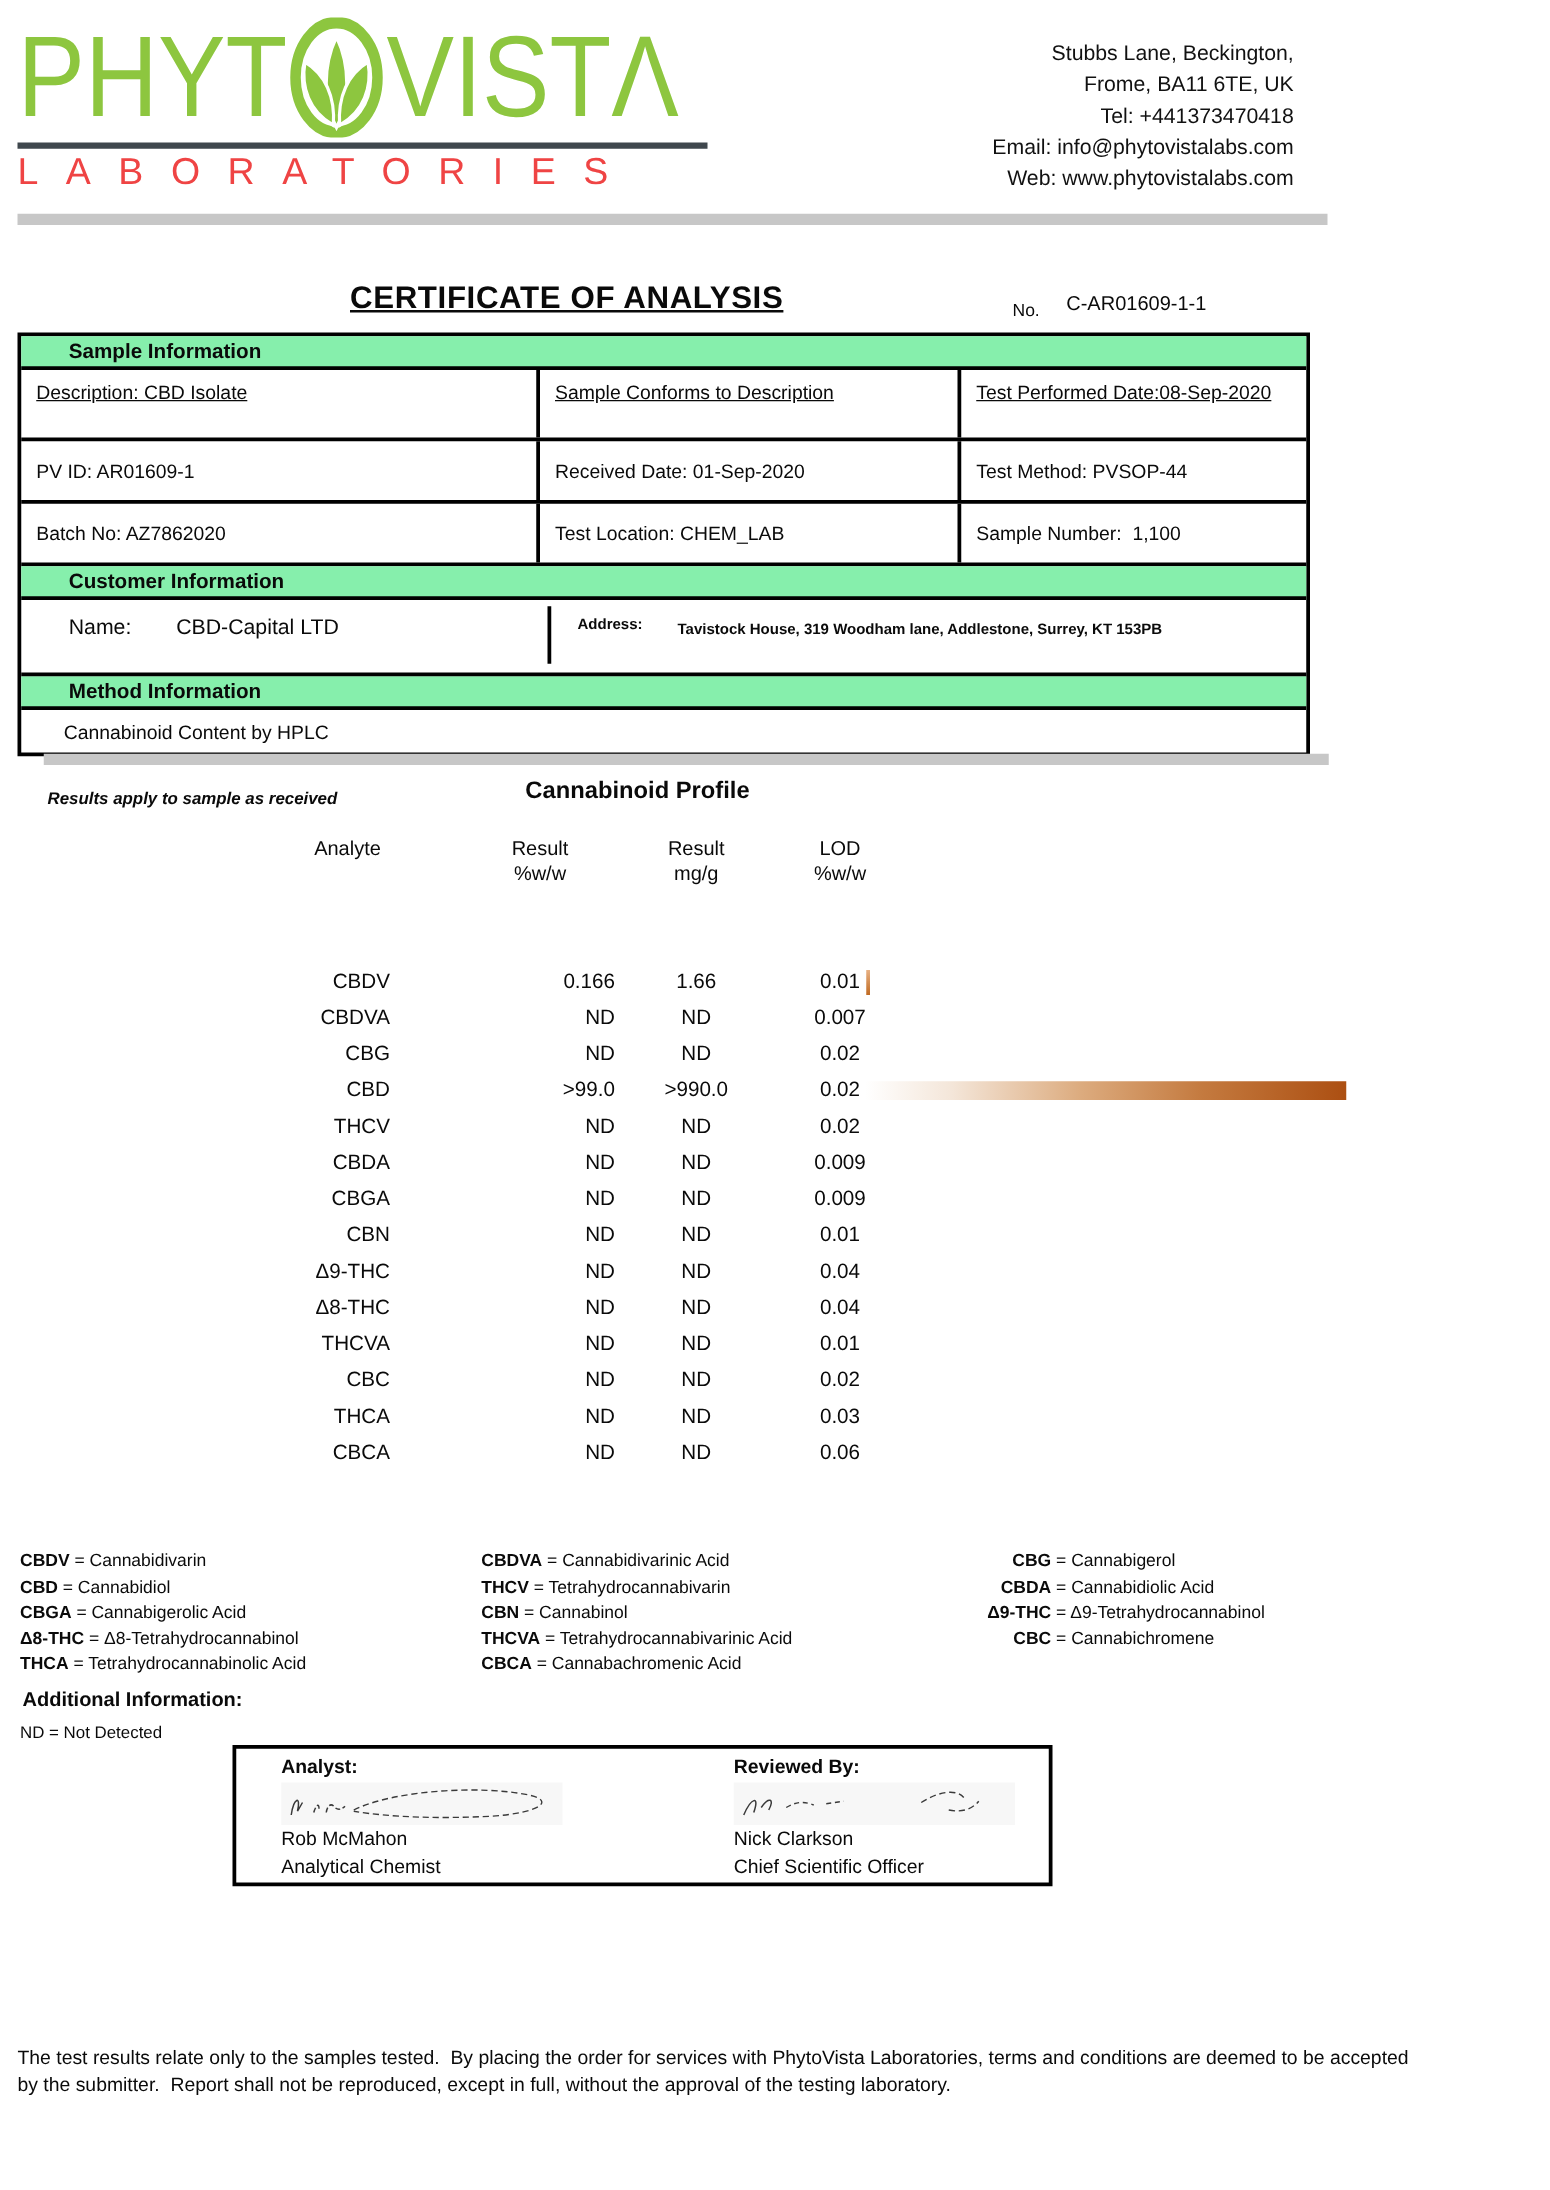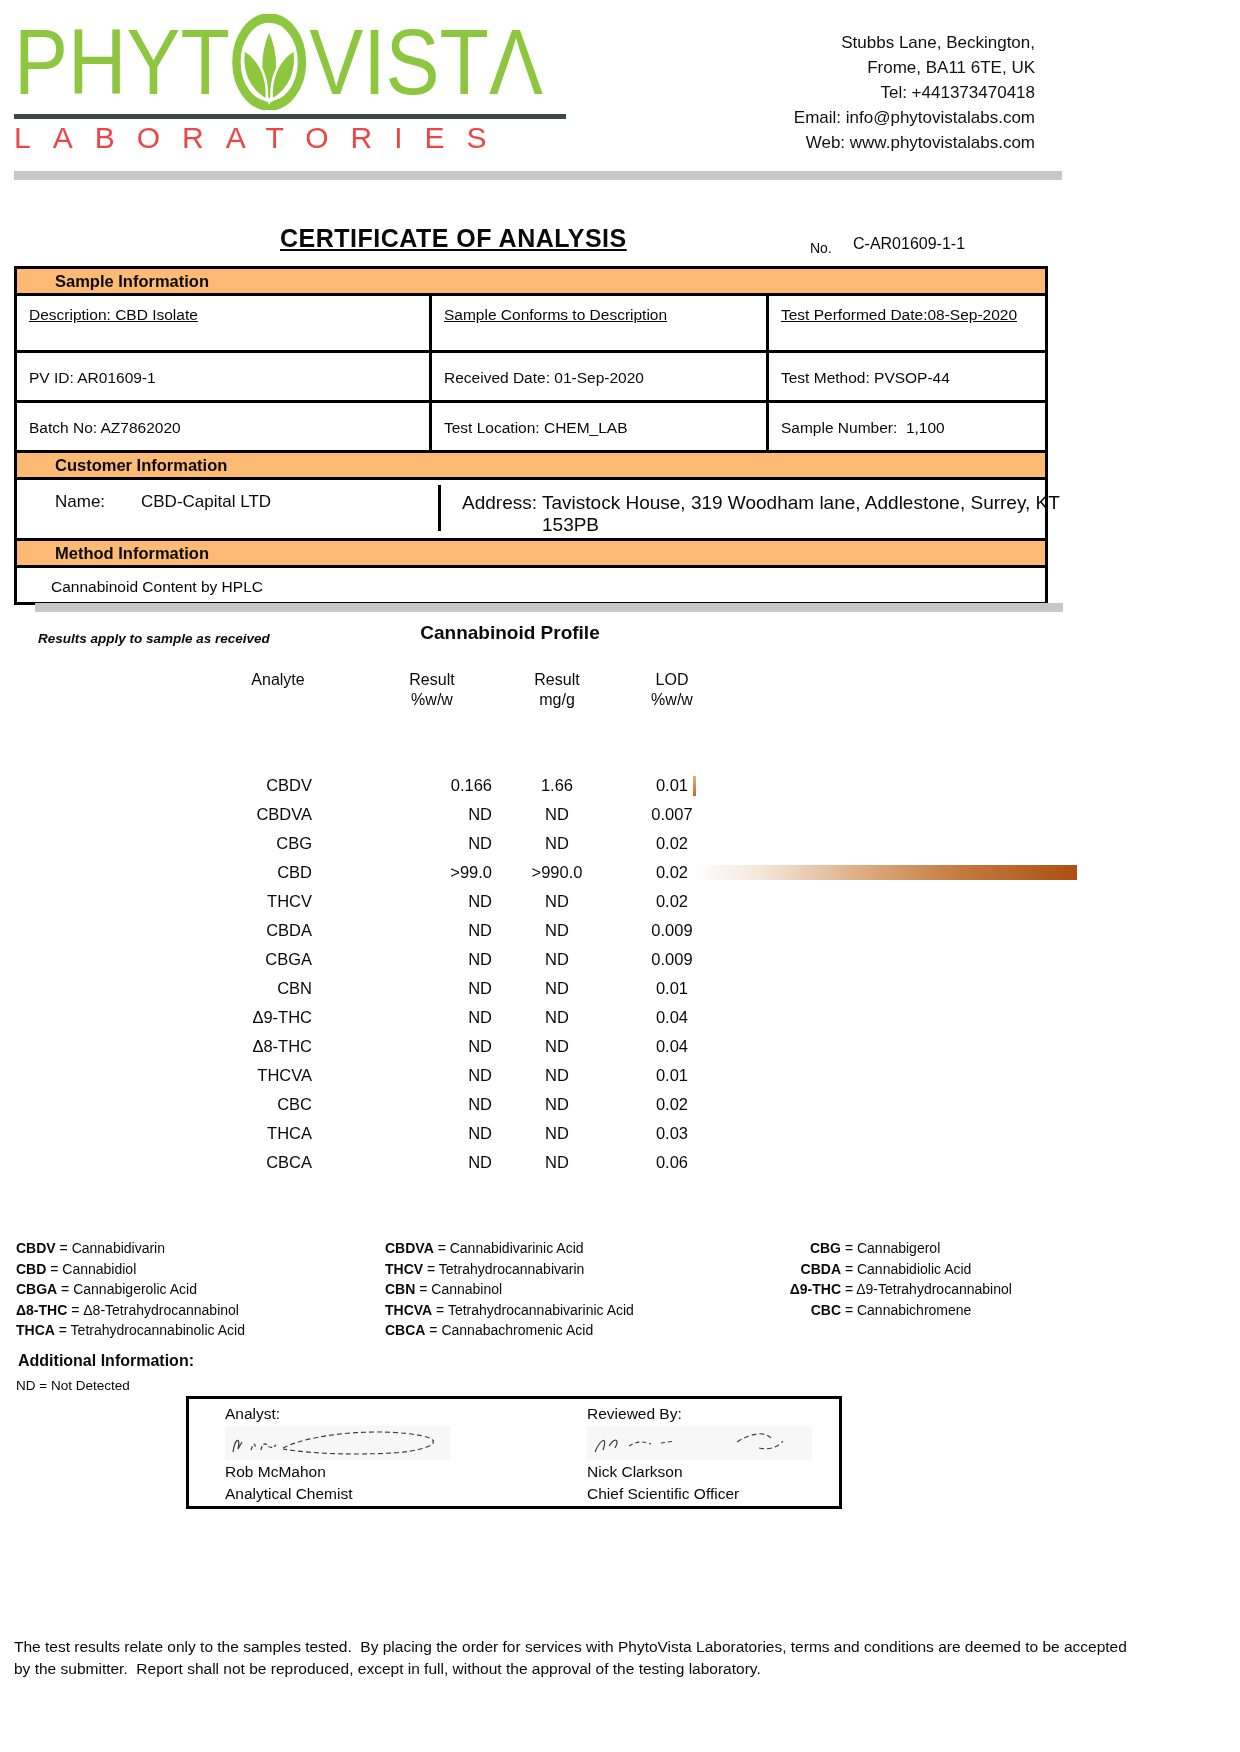--- a/index.html
+++ b/index.html
@@ -20,32 +20,32 @@
   .gb2{left:35px;top:603px;width:1028px;}
 
   
   .coa-title{position:absolute;left:280px;top:224px;width:490px;text-align:left;
              font-size:25px;font-weight:bold;letter-spacing:.5px;text-decoration:underline;}
   .coa-no-label{position:absolute;left:810px;top:240px;font-size:14px;}
   .coa-no-value{position:absolute;left:853px;top:235px;font-size:16px;}
 
   
   .info-table{position:absolute;left:14px;top:266px;width:1028px;border:3px solid #000;background:#fff;}
-  .band{height:24px;background:#fdba74;border-bottom:3px solid #000;display:flex;align-items:center;
+  .band{height:24px;background:#86efac;border-bottom:3px solid #000;display:flex;align-items:center;
         padding-left:38px;font-size:16.5px;font-weight:bold;}
   .grid3{display:grid;grid-template-columns:415px 337px 1fr;border-bottom:3px solid #000;}
   .cell{padding:8px 10px 6px 12px;font-size:15.5px;line-height:22px;white-space:pre-wrap;}
   .cell.b1,.cell.b2{border-right:3px solid #000;}
   .r1{min-height:54px;text-decoration:underline;}
   .r2 .cell,.r3 .cell{display:flex;align-items:center;min-height:33px;}
   .cust-row{position:relative;display:grid;grid-template-columns:415px 1fr;border-bottom:3px solid #000;min-height:58px;}
   .cust-div{position:absolute;left:421px;top:5px;height:46px;width:3px;background:#000;}
   .cust-name{padding:12px 0 0 38px;font-size:17px;}
   .cust-name .lbl{display:inline-block;width:86px;}
-  .cust-addr{padding:12px 0 0 30px;font-size:19px;display:flex;}
+  .cust-addr{padding:12px 0 0 30px;font-size:12px;display:flex;font-weight:bold;}
   .cust-addr .lbl{width:80px;flex:none;}
   .cust-addr .val{width:545px;line-height:22px;}
   .method-row{min-height:30px;padding:4px 0 0 34px;font-size:15.5px;display:flex;align-items:center;}
 
   
   .note{position:absolute;left:38px;top:631px;font-size:13.5px;font-weight:bold;font-style:italic;}
   .cp-title{position:absolute;left:330px;top:622px;width:360px;text-align:center;font-size:19px;font-weight:bold;}
   .cp-h{position:absolute;width:1240px;font-size:16px;}
   .cp-h1{top:671px;} .cp-h2{top:691px;}
   .cp-h span{position:absolute;text-align:center;}
@@ -73,21 +73,21 @@
   .legend-line b{font-weight:bold;}
   .lc3 .legend-line b{display:inline-block;min-width:54px;text-align:right;}
 
   .add-info{position:absolute;left:18px;top:1352px;font-size:16px;font-weight:bold;}
   .nd-note{position:absolute;left:16px;top:1378px;font-size:13.5px;}
 
   
   .sig-box{position:absolute;left:186px;top:1396px;width:650px;height:107px;border:3px solid #000;overflow:hidden;}
   .sig-col{position:absolute;top:0;height:100%;}
   .sc1{left:36px;width:300px;} .sc2{left:398px;width:240px;}
-  .sig-label{position:absolute;top:6px;font-size:15.5px;}
+  .sig-label{position:absolute;top:6px;font-size:15.5px;font-weight:bold;}
   .sig-area{position:absolute;top:27px;left:0;width:225px;height:34px;background:#f7f7f7;}
   .sig-name{position:absolute;top:64px;font-size:15.5px;}
   .sig-role{position:absolute;top:86px;font-size:15.5px;}
 
   
   .footer{position:absolute;left:14px;top:1636px;width:1125px;font-size:15.5px;line-height:22px;white-space:pre-wrap;}
 </style>
 </head>
 <body>
 

